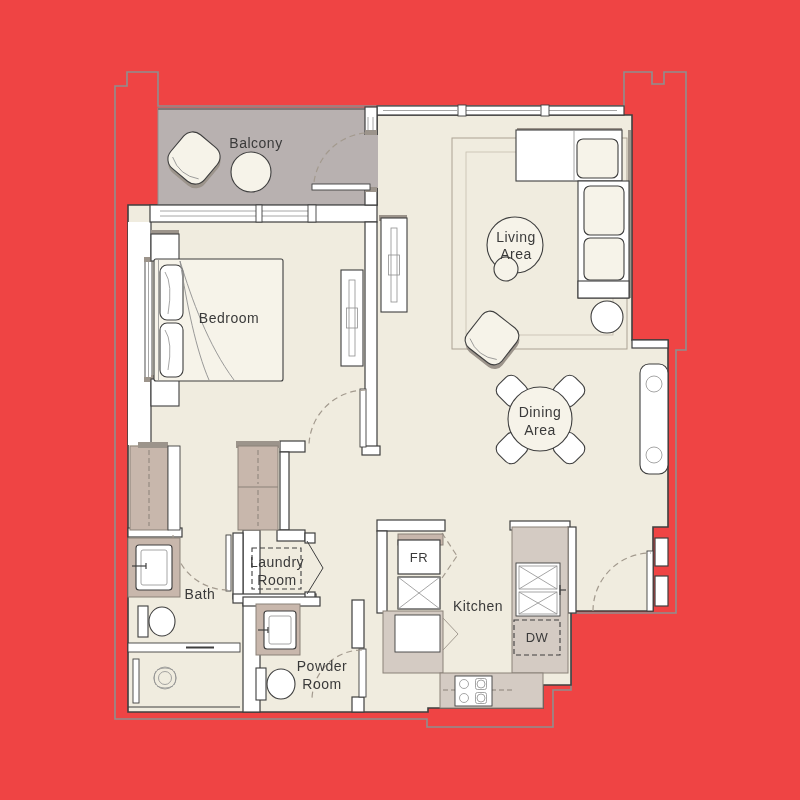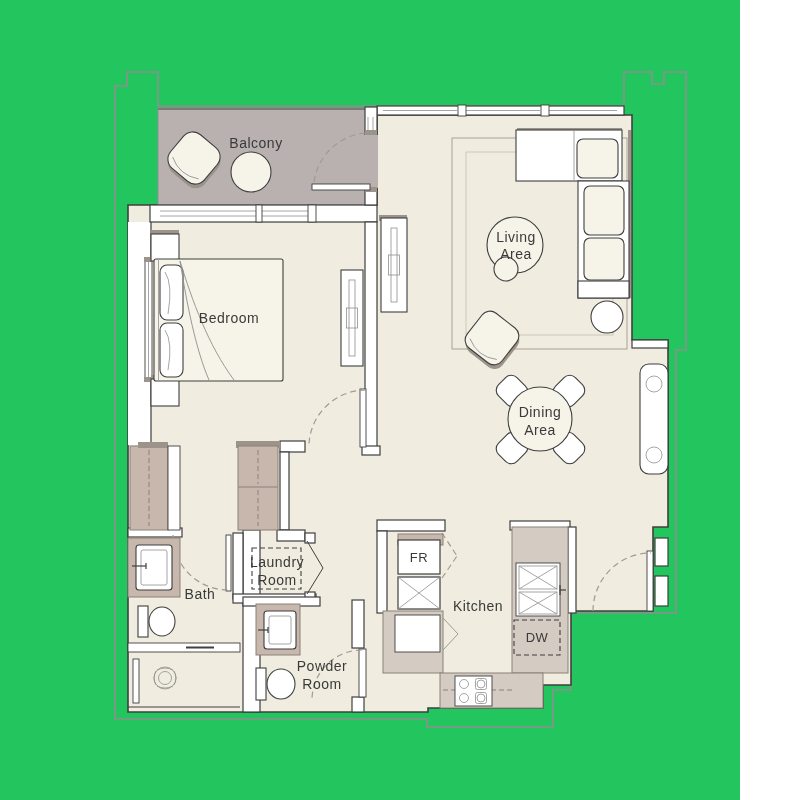--- a/index.html
+++ b/index.html
@@ -1,16 +1,16 @@
 <!DOCTYPE html>
 <html style="--floor: #f0ecdf; --balcony: #b8b1b0; --closet: #c8b7ac; --closetstroke: #8a8178; --counter: #d4cbc3; --stroke: #3f3f3f; --outline: #8f8f8f; --dash: #a39a8e; --text: #3a3a3a; --furn: #f6f3e9; --shadow: #9c948b;"><head>
 <meta charset="utf-8">
 <style>
   html,body{margin:0;padding:0;background:#ffffff;}
-  .stage{width:740px;height:800px;position:relative;background:#22c55e;}
+  .stage{width:800px;height:800px;position:relative;background:#ef4444;}
   svg{display:block;}
   .outline{fill:none;stroke:var(--outline);stroke-width:1.6;}
   .floor{fill:var(--floor);stroke:var(--stroke);stroke-width:1.6;}
   .balcony{fill:var(--balcony);stroke:var(--outline);stroke-width:1;}
   .wall{fill:#ffffff;stroke:var(--stroke);stroke-width:1.2;}
   .wallthin{fill:#ffffff;stroke:var(--stroke);stroke-width:0.9;}
   .cap{fill:var(--shadow);stroke:none;}
   .tan{fill:var(--closet);stroke:var(--closetstroke);stroke-width:1;}
   .counter{fill:var(--counter);stroke:var(--closetstroke);stroke-width:1;}
   .furn{fill:var(--furn);stroke:var(--stroke);stroke-width:1.1;}

